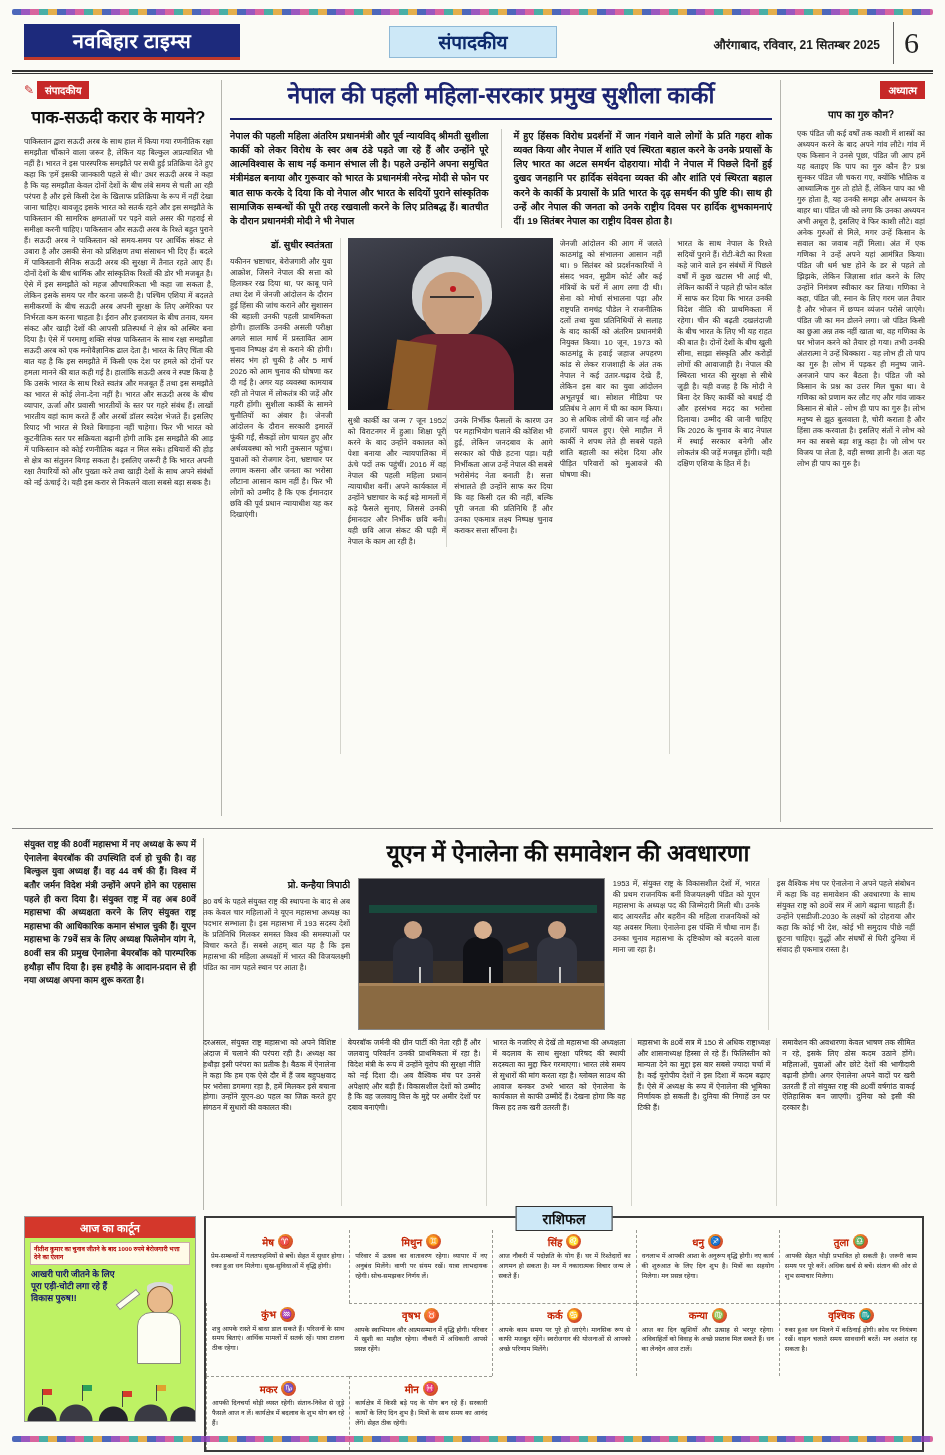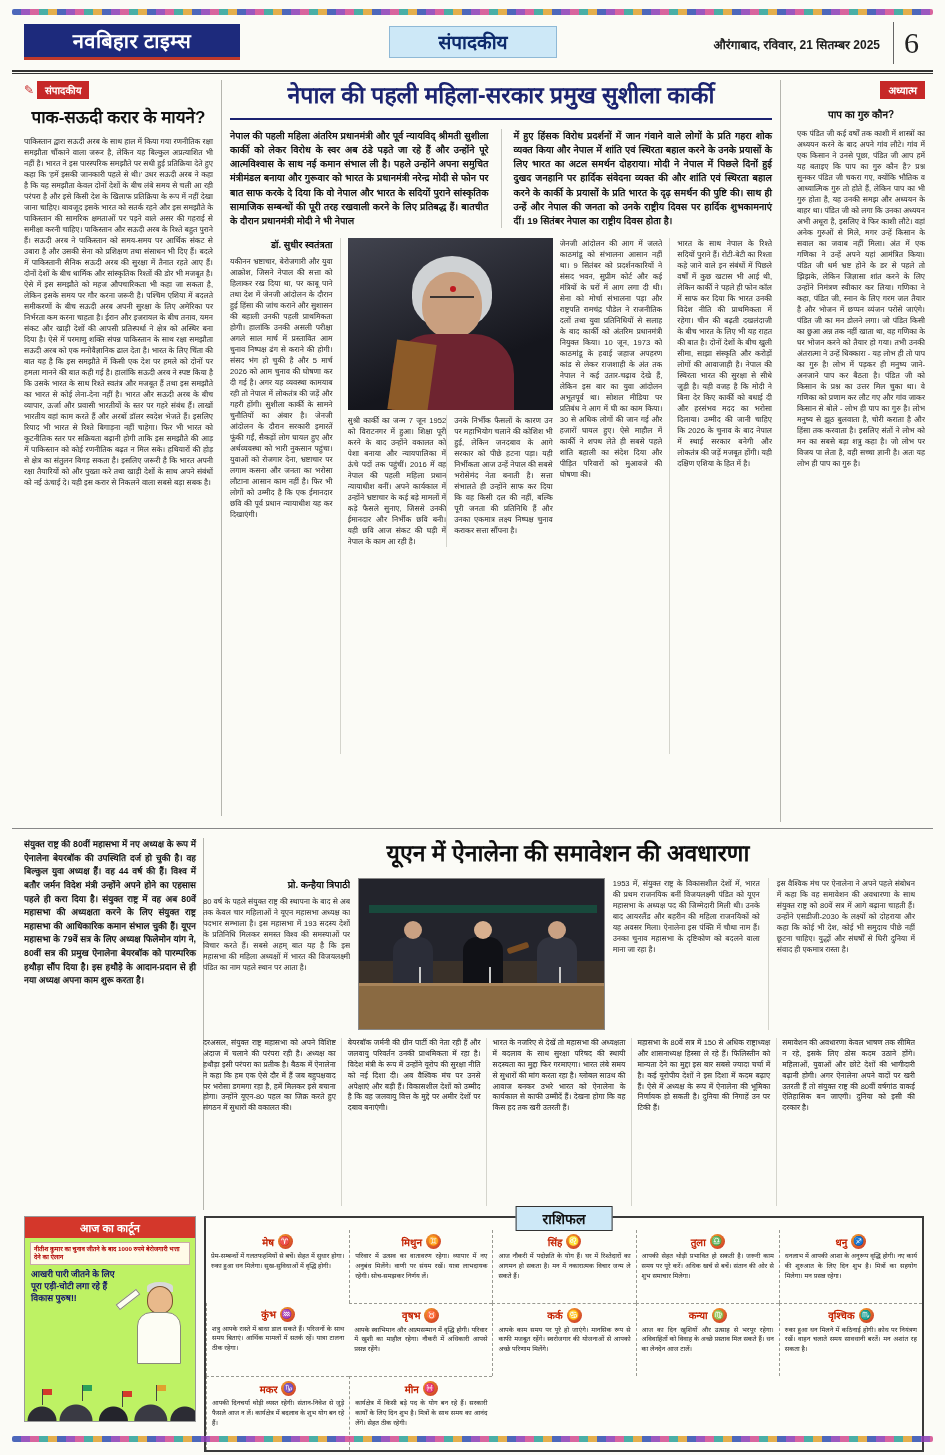--- a/index.html
+++ b/index.html
@@ -257,34 +257,34 @@
       </div>
       <div class="sign-cell">
         <div class="sign-head">
             <span class="sign-name">सिंह</span>
             <span class="sign-icon">♌</span>
           </div>
         <div class="sign-text">आज नौकरी में पदोन्नति के योग हैं। घर में रिश्तेदारों का आगमन हो सकता है। मन में नकारात्मक विचार जन्म ले सकते हैं।</div>
       </div>
       <div class="sign-cell">
         <div class="sign-head">
+            <span class="sign-name">धनु</span>
+            <span class="sign-icon">♐</span>
+          </div>
+        <div class="sign-text">धनलाभ में आपकी आशा के अनुरूप वृद्धि होगी। नए कार्य की शुरुआत के लिए दिन शुभ है। मित्रों का सहयोग मिलेगा। मन प्रसन्न रहेगा।</div>
+      </div>
+      <div class="sign-cell">
+        <div class="sign-head">
             <span class="sign-name">तुला</span>
             <span class="sign-icon">♎</span>
           </div>
         <div class="sign-text">आपकी सेहत थोड़ी प्रभावित हो सकती है। जरूरी काम समय पर पूरे करें। अधिक खर्च से बचें। संतान की ओर से शुभ समाचार मिलेगा।</div>
       </div>
       <div class="sign-cell">
         <div class="sign-head">
-            <span class="sign-name">धनु</span>
-            <span class="sign-icon">♐</span>
-          </div>
-        <div class="sign-text">धनलाभ में आपकी आशा के अनुरूप वृद्धि होगी। नए कार्य की शुरुआत के लिए दिन शुभ है। मित्रों का सहयोग मिलेगा। मन प्रसन्न रहेगा।</div>
-      </div>
-      <div class="sign-cell">
-        <div class="sign-head">
             <span class="sign-name">कुंभ</span>
             <span class="sign-icon">♒</span>
           </div>
         <div class="sign-text">शत्रु आपके रास्ते में बाधा डाल सकते हैं। परिजनों के साथ समय बिताएं। आर्थिक मामलों में सतर्क रहें। यात्रा टालना ठीक रहेगा।</div>
       </div>
       <div class="sign-cell">
         <div class="sign-head">
             <span class="sign-name">वृषभ</span>
             <span class="sign-icon">♉</span>
           </div>

